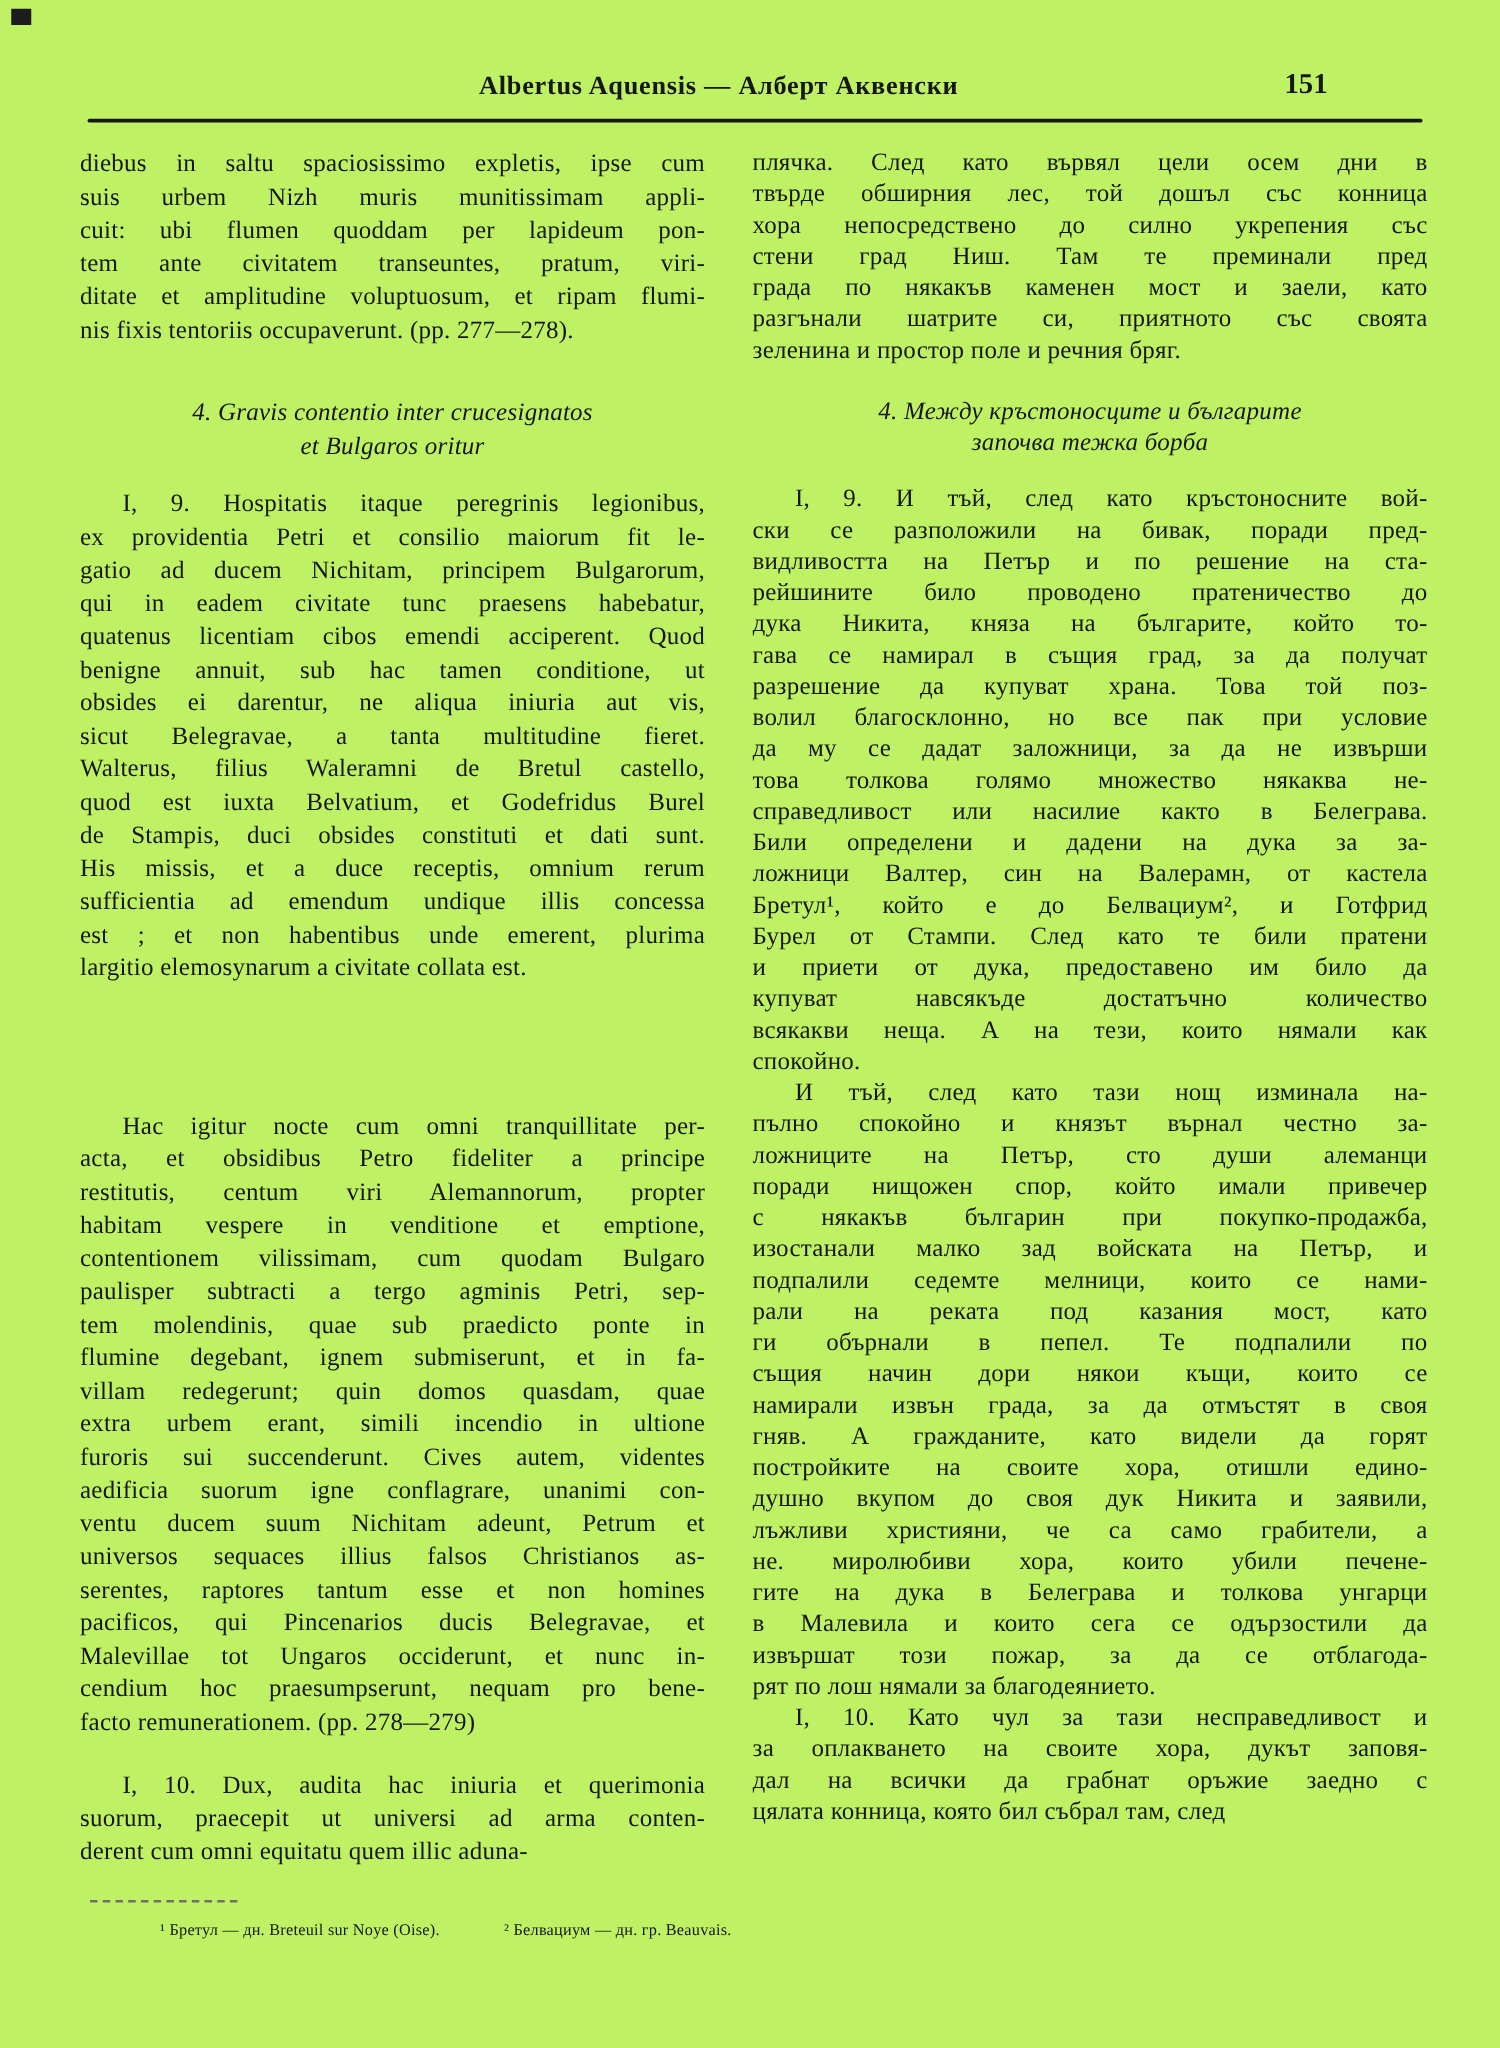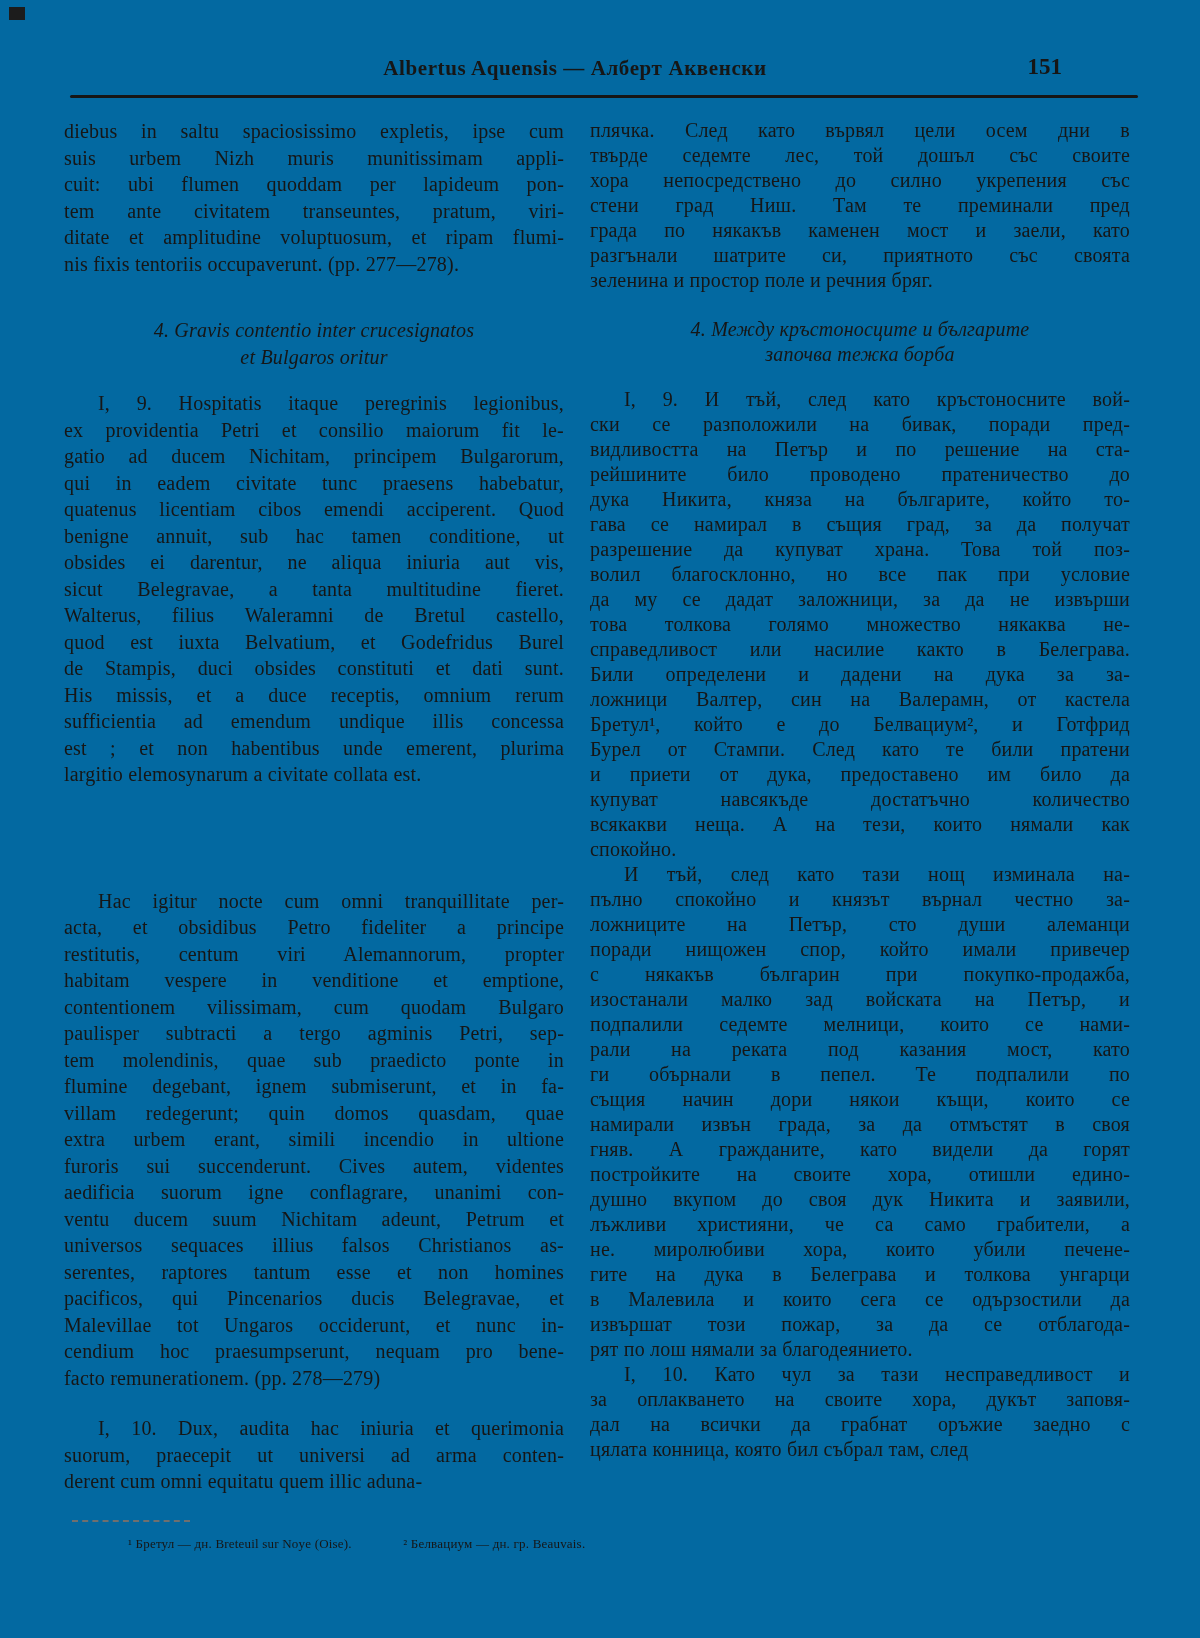--- a/index.html
+++ b/index.html
@@ -2,21 +2,21 @@
 <html><head>
 <meta charset="utf-8">
 <style>
   html, body { margin: 0; padding: 0; }
   body { background: #ffffff; }
 
   .page {
     position: relative;
     width: 1200px;
     height: 1638px;
-    background: #0369a1;
+    background: #bef264;
     color: #161616;
     font-family: "Liberation Serif", "DejaVu Serif", serif;
     overflow: hidden;
   }
 
   .corner-mark {
     position: absolute;
     top: 7px; left: 9px;
     width: 16px; height: 13px;
     background: #1c1c1c;
@@ -42,21 +42,21 @@
     top: 95px; left: 70px; right: 62px;
     height: 3px;
     background: #161616;
     border-radius: 2px;
   }
 
   .columns {
     position: absolute;
     top: 118px; left: 64px;
     display: flex;
-    gap: 26px;
+    gap: 38px;
   }
   .col { font-size: 20px; letter-spacing: 0.2px; }
   .col-left  { width: 500px; line-height: 26.5px; }
   .col-right { width: 540px; line-height: 25px; }
 
   
   .ln { height: 26.5px; overflow: hidden; text-align: justify; }
   .col-right .ln { height: 25px; }
   .para .ln:not(.ln-last)::after {
     content: ""; display: inline-block; width: 100%; height: 0;
@@ -157,21 +157,21 @@
       <div class="para indent">
           <div class="ln">I, 10. Dux, audita hac iniuria et querimonia</div>
           <div class="ln">suorum, praecepit ut universi ad arma conten-</div>
           <div class="ln ln-last">derent cum omni equitatu quem illic aduna-</div>
         </div>
     </div>
 
     <div class="col col-right">
       <div class="para">
           <div class="ln">плячка. След като вървял цели осем дни в</div>
-          <div class="ln">твърде седемте лес, той дошъл със своите</div>
+          <div class="ln">твърде обширния лес, той дошъл със конница</div>
           <div class="ln">хора непосредствено до силно укрепения със</div>
           <div class="ln">стени град Ниш. Там те преминали пред</div>
           <div class="ln">града по някакъв каменен мост и заели, като</div>
           <div class="ln">разгънали шатрите си, приятното със своята</div>
           <div class="ln ln-last">зеленина и простор поле и речния бряг.</div>
         </div>
       <div class="heading">
           <div class="ln">4. Между кръстоносците и българите</div>
           <div class="ln ln-last">започва тежка борба</div>
         </div>

